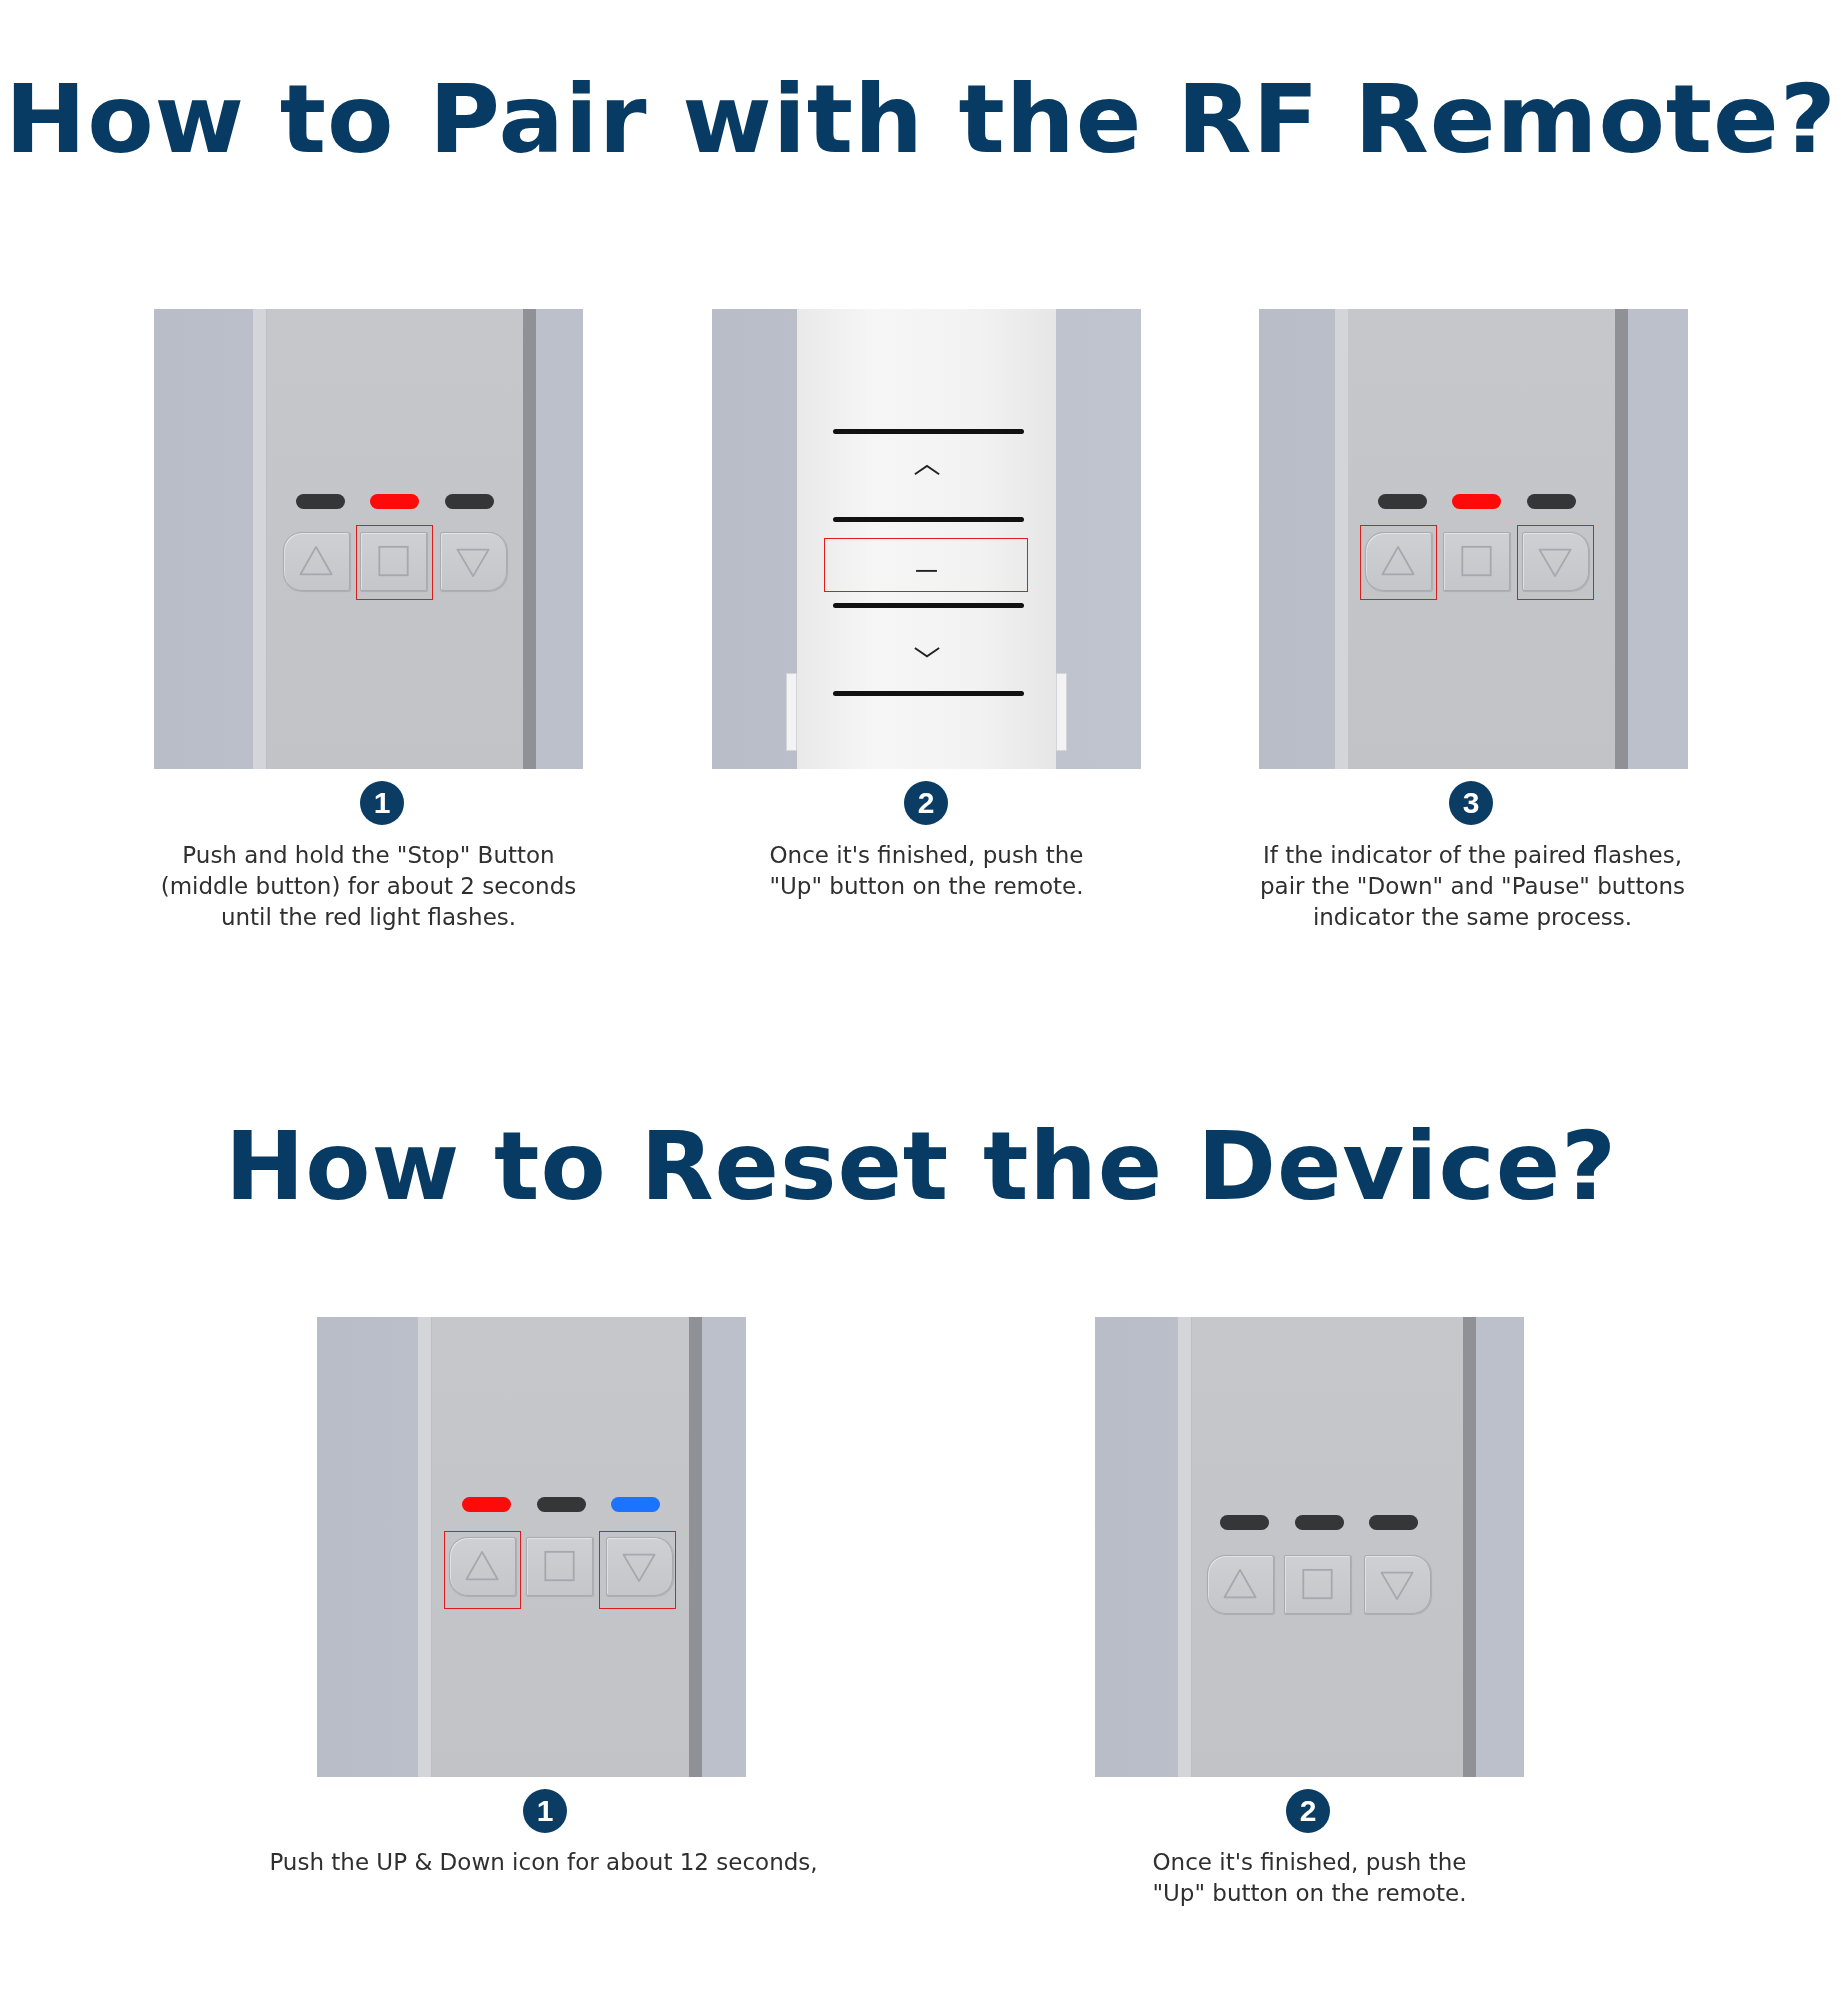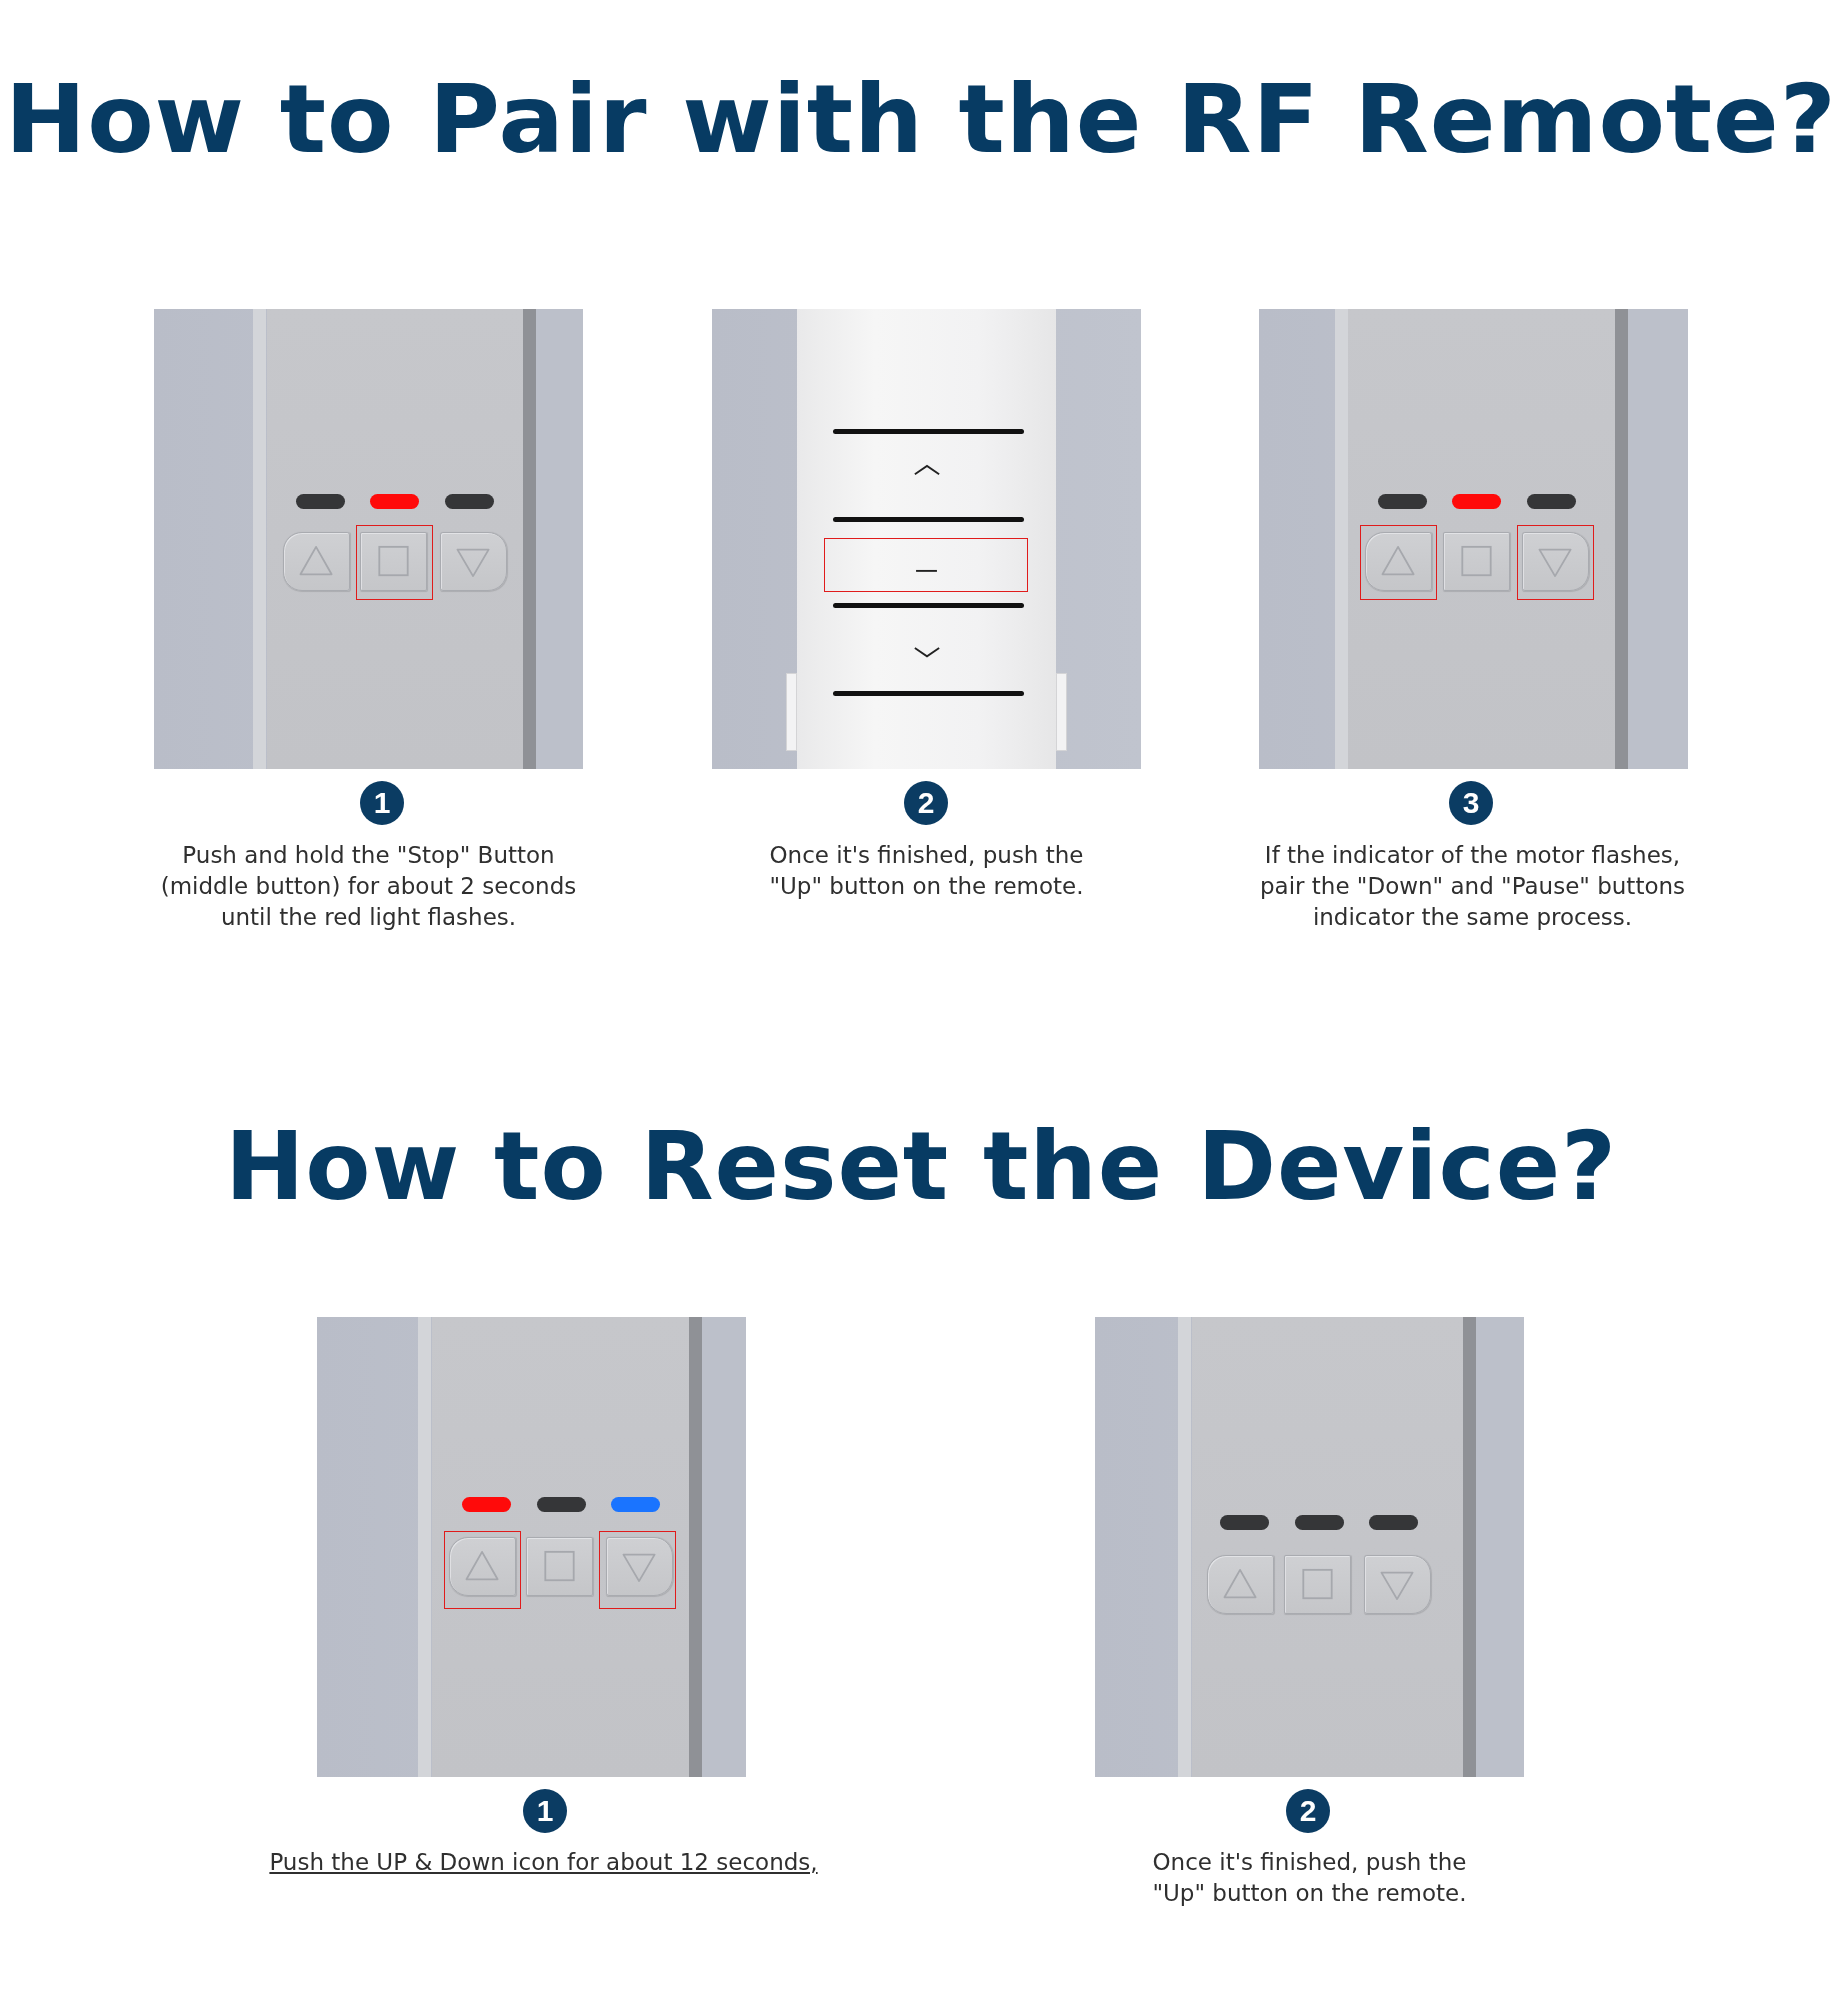--- a/index.html
+++ b/index.html
@@ -150,21 +150,21 @@
   <div class="btn down" style="left:263px;">
     <svg viewBox="0 0 71 62">
         <path d="M18 18 L52 18 L35 47 Z" fill="none" stroke="#a6a8ad" stroke-width="2" stroke-linejoin="round"></path>
       </svg>
   </div>
   <div class="hl-box" style="left:101px; top:216px; width:77px; height:75px;"></div>
   <div class="hl-box" style="left:258px; top:216px; width:77px; height:75px;"></div>
 </div>
 <div class="badge" style="left:1449px; top:781px;">3</div>
 <div class="desc" style="left:1230px; width:485px; top:840px;">
-  <div>If the indicator of the motor flashes,</div>
+  <div>If the indicator of the paired flashes,</div>
   <div>pair the "Down" and "Pause" buttons</div>
   <div>indicator the same process.</div>
 </div>
 
 <h1 class="heading" id="h-reset">How to Reset the Device?</h1>
 
 <div class="panel motor" style="left:317px; top:1317px;">
   <div class="strip-light" style="left:101px;"></div>
   <div class="slab" style="left:115px; width:257px;"></div>
   <div class="strip-dark" style="left:372px;"></div>
@@ -184,21 +184,21 @@
   </div>
   <div class="btn down" style="left:289px; top:220px;">
     <svg viewBox="0 0 71 62">
         <path d="M18 18 L52 18 L35 47 Z" fill="none" stroke="#a6a8ad" stroke-width="2" stroke-linejoin="round"></path>
       </svg>
   </div>
   <div class="hl-box" style="left:127px; top:214px; width:77px; height:78px;"></div>
   <div class="hl-box" style="left:282px; top:214px; width:77px; height:78px;"></div>
 </div>
 <div class="badge" style="left:523px; top:1789px;">1</div>
-<div class="desc" style="left:151px; width:785px; top:1847px;text-decoration:underline;">
+<div class="desc" style="left:151px; width:785px; top:1847px;">
   <div>Push the UP &amp; Down icon for about 12 seconds,</div>
 </div>
 
 <div class="panel motor" style="left:1095px; top:1317px;">
   <div class="strip-light" style="left:83px;"></div>
   <div class="slab" style="left:97px; width:272px;"></div>
   <div class="strip-dark" style="left:368px;"></div>
   <div class="right" style="left:381px;"></div>
   <div class="led off" style="left:125px; top:198px;"></div>
   <div class="led off" style="left:200px; top:198px;"></div>

